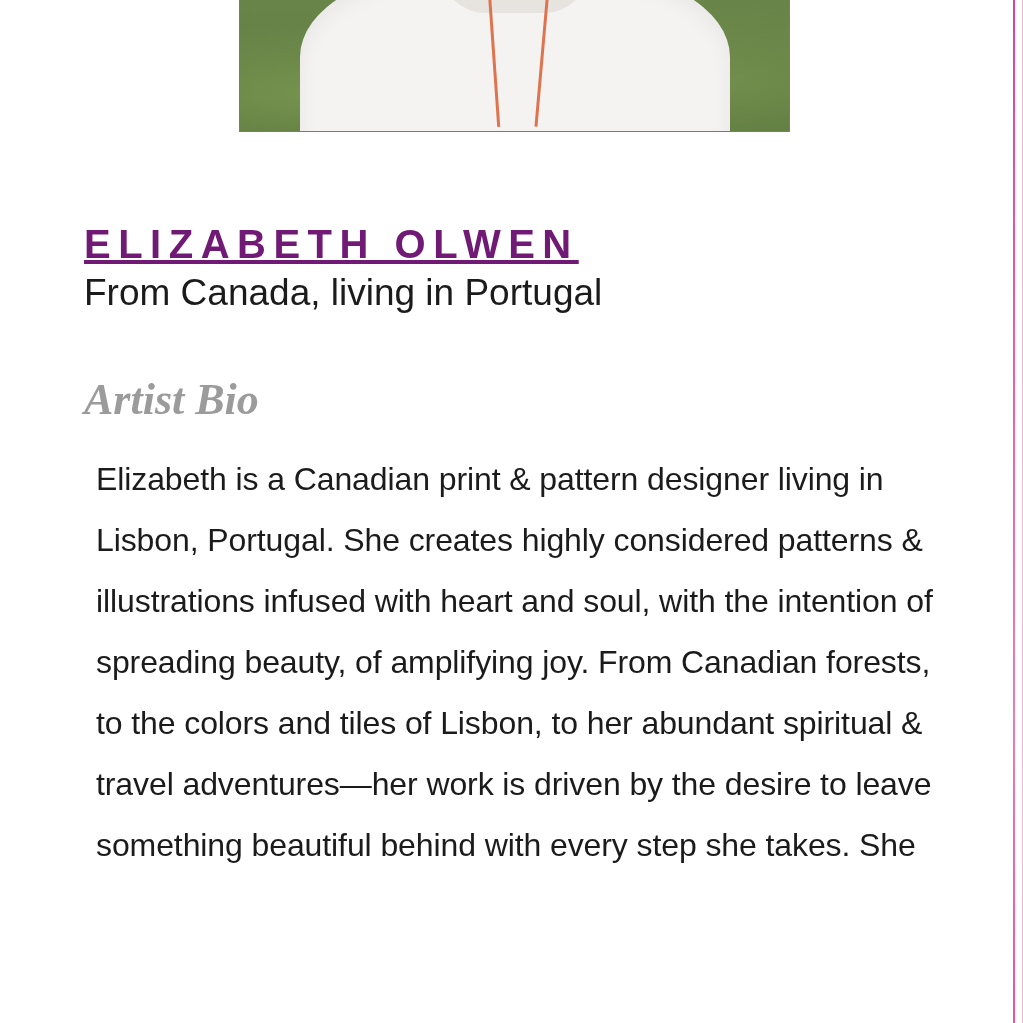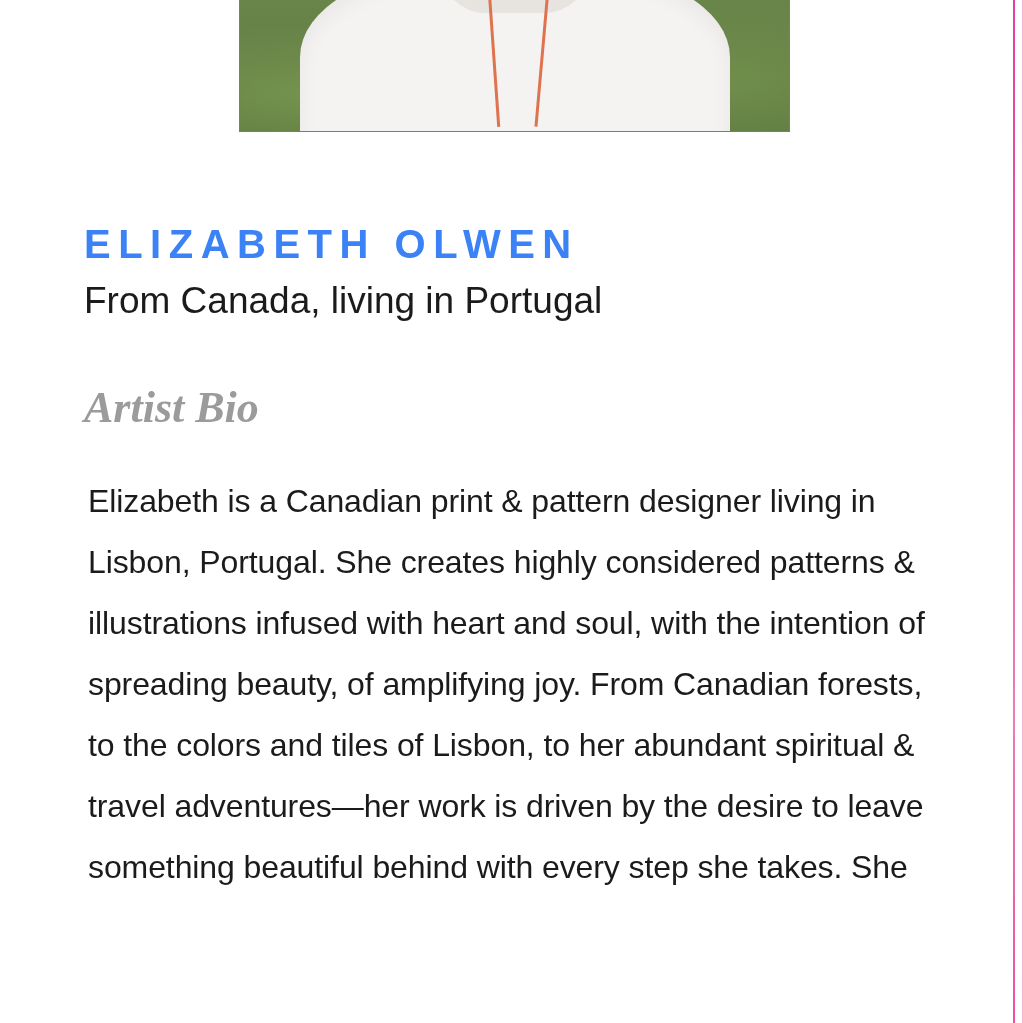--- a/index.html
+++ b/index.html
@@ -118,50 +118,51 @@
     left: 84px;
     top: 222px;
     width: 860px;
   }
 
   .artist-name {
     font-family: "Liberation Sans", sans-serif;
     font-size: 40px;
     font-weight: bold;
     letter-spacing: 7.5px;
-    color: #3b82f6;
+    color: #701a75;
     line-height: 1.1;
-    margin: 0 0 14px 0;
+    margin: 0 0 6px 0;
     white-space: nowrap;
+    text-decoration: underline;
   }
 
   .artist-location {
     font-family: "Liberation Sans", sans-serif;
     font-size: 37px;
     font-weight: 400;
     color: #1b1b1b;
     line-height: 1.15;
     margin: 0;
   }
 
   .section-heading {
     font-family: "Liberation Serif", serif;
     font-style: italic;
     font-size: 44px;
     color: #9b9b9b;
-    margin: 62px 0 40px 0;
+    margin: 62px 0 26px 0;
     line-height: 1.05;
   }
 
   .bio {
     font-family: "Liberation Sans", sans-serif;
     font-size: 32px;
     line-height: 61px;
     color: #1b1b1b;
-    margin: 4px;
+    margin: 12px;
     width: 858px;
     letter-spacing: -0.1px;
   }
 </style>
 </head>
 <body>
 
 <div id="page">
 
   <div class="edge-rule"></div>

